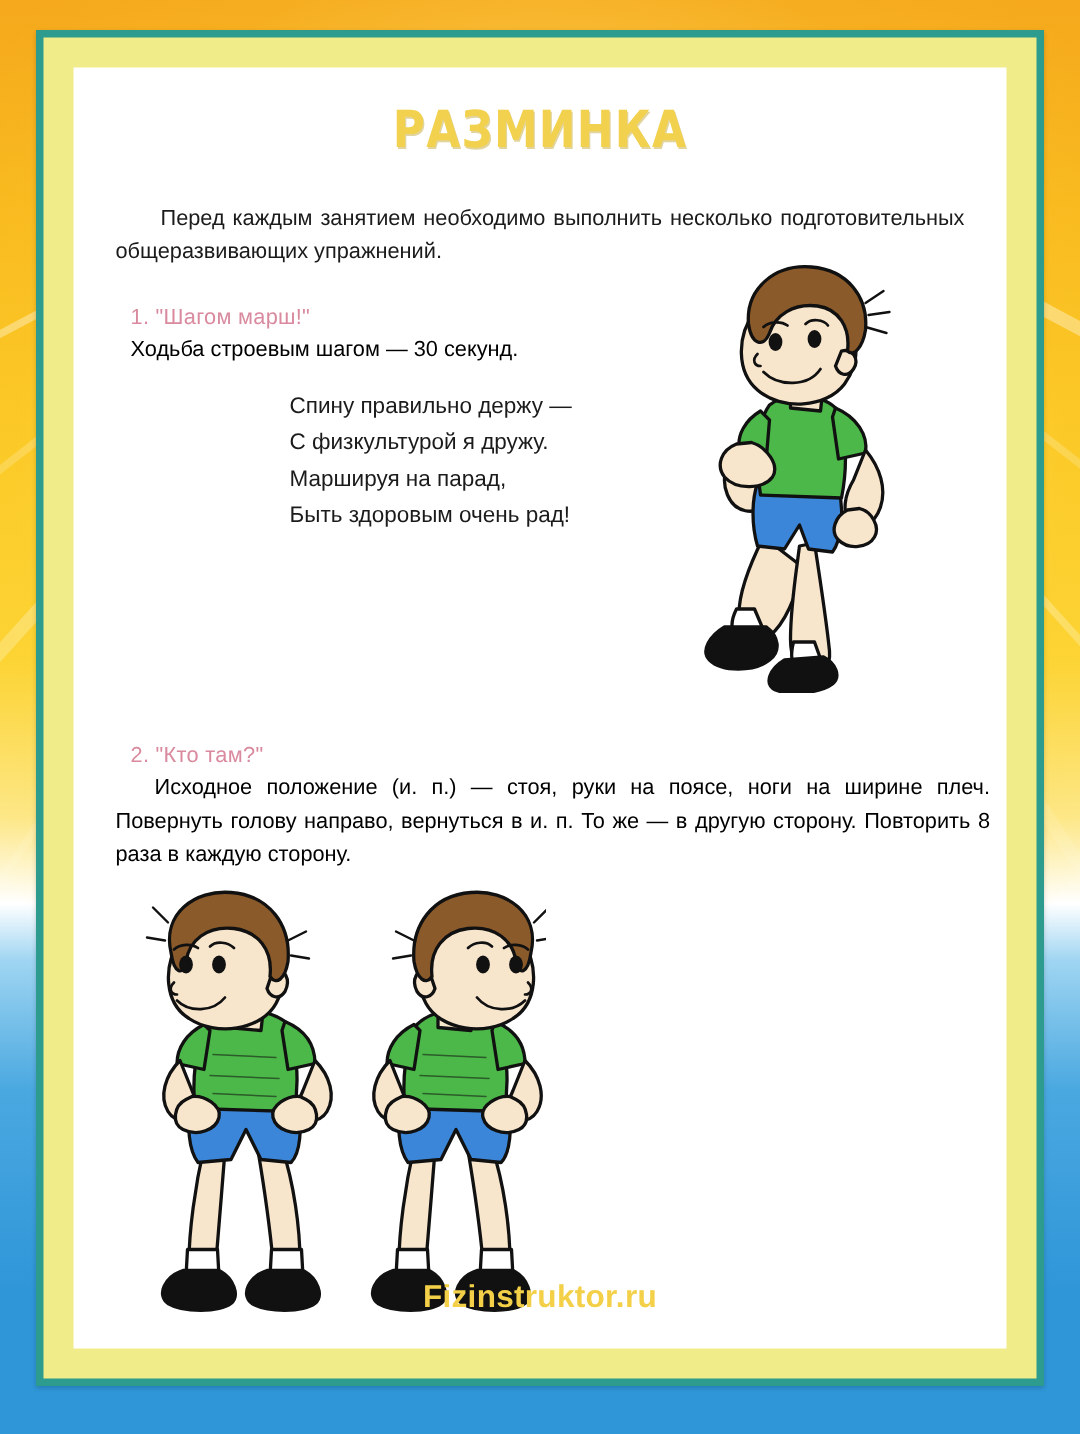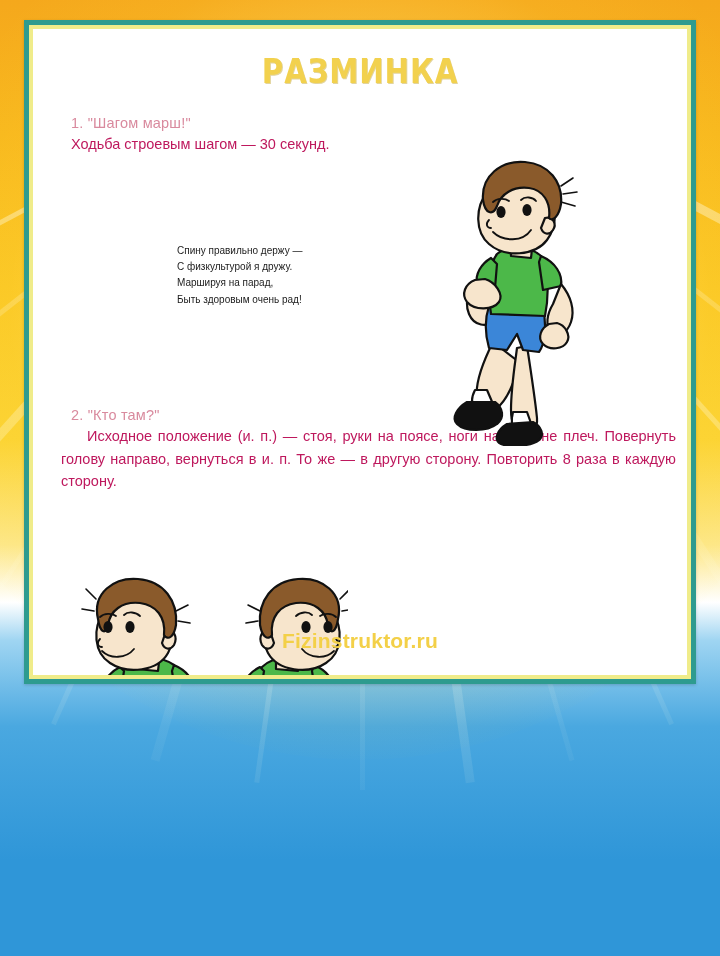--- a/index.html
+++ b/index.html
@@ -63,25 +63,25 @@
     transform-origin: 50% 0%;
     pointer-events: none;
   }
 
   
   #card {
     position: absolute;
     left: 24px;
     top: 20px;
     width: 672px;
-    height: 664px;
+    height: 904px;
     box-sizing: border-box;
     border: 5px solid #2e9b8f;
     background: #f0ec8a;
-    padding: 4px;
+    padding: 20px;
     box-shadow: 0 1px 3px rgba(0,0,0,0.18);
   }
   #sheet {
     position: relative;
     width: 100%;
     height: 100%;
     background: #ffffff;
     box-sizing: border-box;
     overflow: hidden;
   }
@@ -110,29 +110,29 @@
     margin: 24px 0 2px 38px;
     font-size: 14.5px;
     font-weight: normal;
     color: #d98a9e;
     letter-spacing: 0.2px;
   }
   .section-body {
     margin: 0 11px 0 38px;
     font-size: 14.5px;
     line-height: 1.55;
-    color: #be185d;
+    color: #000000;
   }
   .section-body.indent {
     text-indent: 26px;
     text-align: justify;
     margin-left: 28px;
   }
   .poem {
-    font-size: 10px;
+    font-size: 15px;
     line-height: 1.62;
     color: #1b1b1b;
     white-space: pre-line;
   }
   #poem1 {
     position: absolute;
     left: 144px;
     top: 214px;
   }
   #poem2 {
@@ -180,20 +180,21 @@
       <div class="ray" style="transform: rotate(42deg); opacity: 0.75; width: 9px;"></div>
       <div class="ray" style="transform: rotate(52deg); opacity: 0.45; width: 5px;"></div>
       <div class="ray" style="transform: rotate(62deg); opacity: 0.75; width: 5px;"></div>
     </div>
 
   <div id="card">
     <div id="sheet">
 
       <h1 id="title">РАЗМИНКА</h1>
 
+      <p class="intro">Перед каждым занятием необходимо выполнить несколько подготовительных общеразвивающих упражнений.</p>
 
       <h2 class="section-head">1. "Шагом марш!"</h2>
       <p class="section-body">Ходьба строевым шагом — 30 секунд.</p>
 
       <div class="poem" id="poem1">Спину правильно держу —
 С физкультурой я дружу.
 Маршируя на парад,
 Быть здоровым очень рад!</div>
 
       <div class="figure" id="fig-march">

